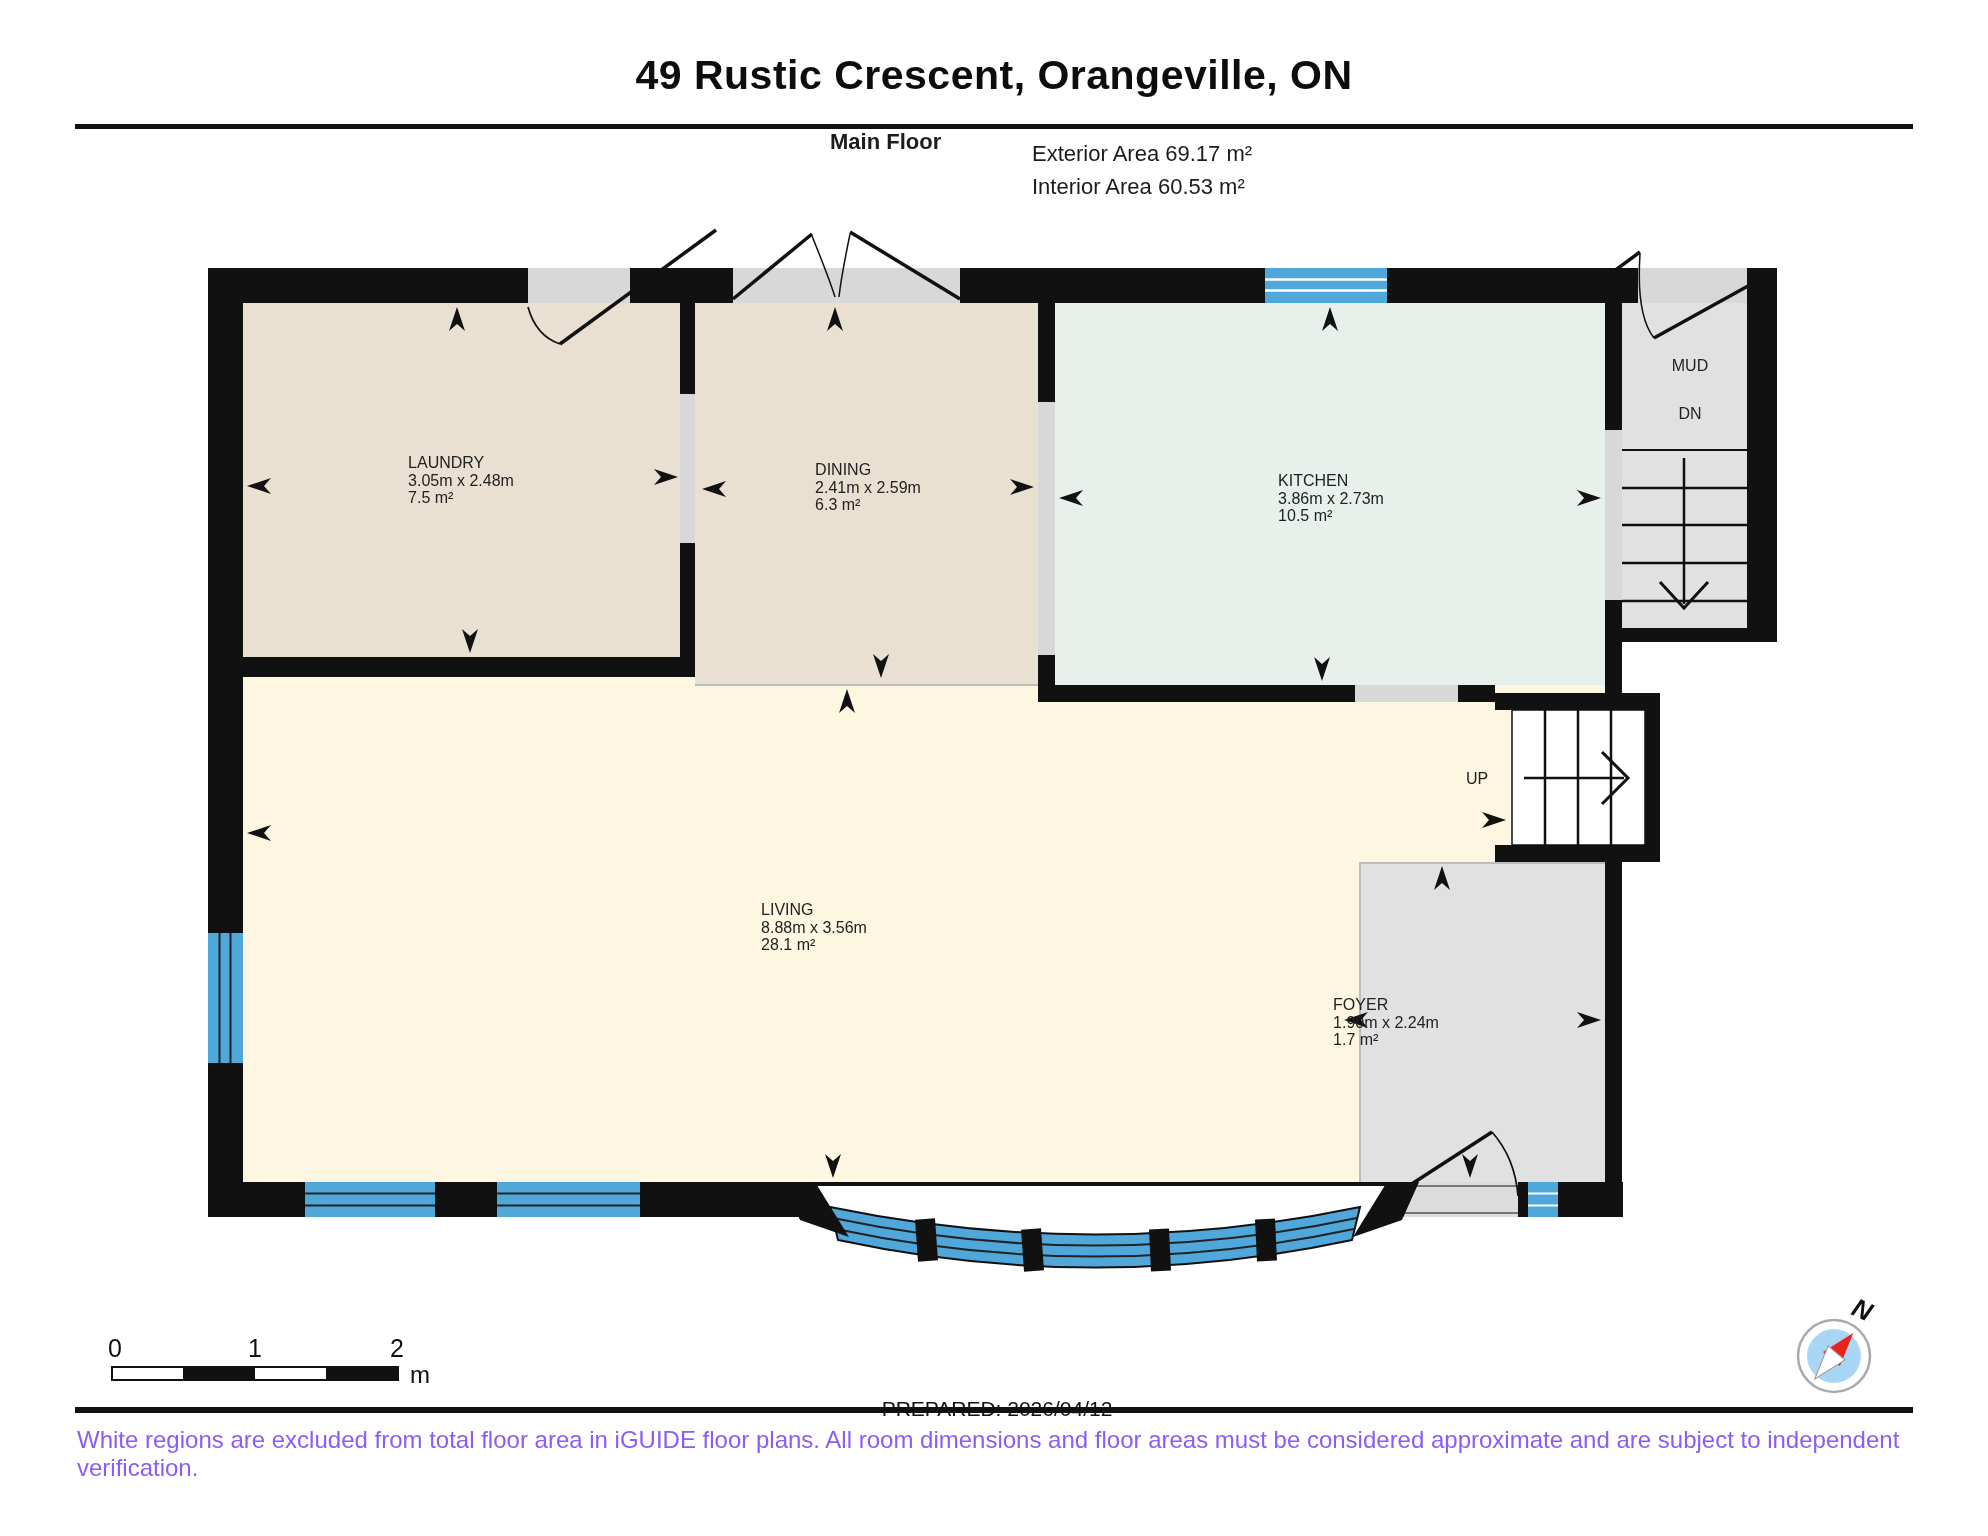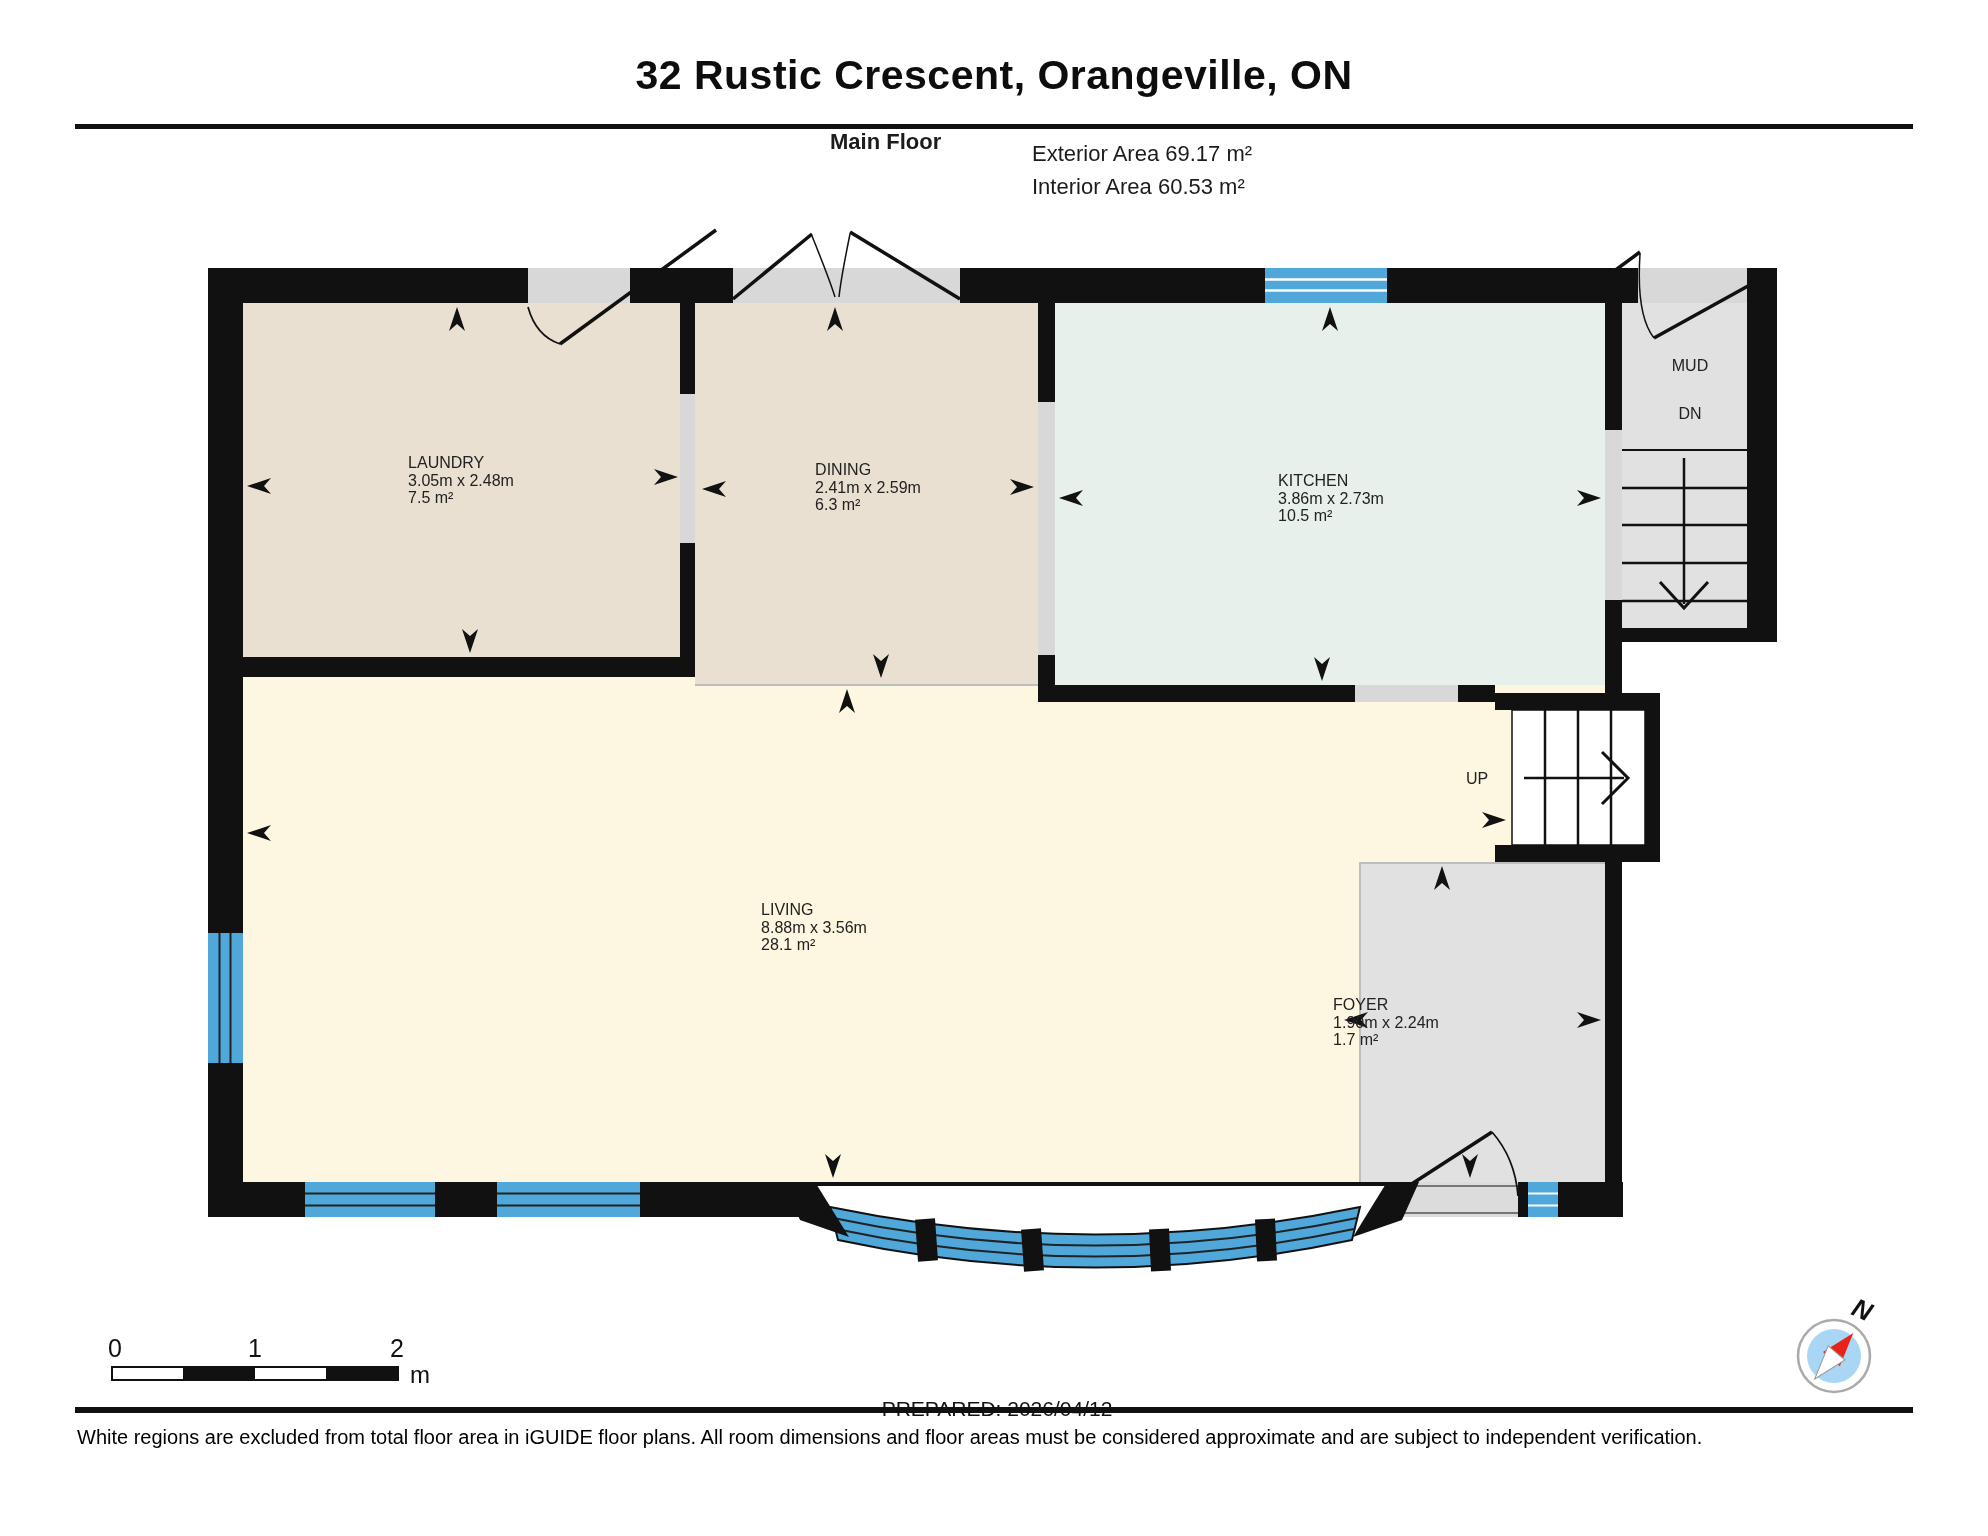--- a/index.html
+++ b/index.html
@@ -30,21 +30,21 @@
     transform:translate(-50%,-50%);white-space:nowrap;
   }
   .room-label span{display:block;}
   .small-label{
     font-size:16px;color:#222;transform:translate(-50%,-50%);white-space:nowrap;
     text-align:right;
   }
   .scale-num{font-size:25px;color:#111;transform:translateX(-50%);}
   .scale-unit{font-size:24px;color:#111;}
   .prepared{font-size:21px;color:#111;transform:translateX(-50%);margin-top:40px;}
-  .disclaimer{font-size:20px;color:#000000;}
+  .disclaimer{font-size:24px;color:#8b5cf6;}
   .north-label{
     font-size:26px;font-style:italic;font-weight:bold;color:#111;
     transform:translate(-50%,-50%) rotate(24deg);
   }
   svg{display:block;}
 </style>
 </head>
 <body>
 
 <div class="page">
@@ -221,21 +221,21 @@
     <g>
       <circle cx="1834" cy="1356" r="36" fill="#ffffff" stroke="#aaaaaa" stroke-width="2.5"></circle>
       <circle cx="1834" cy="1356" r="27" style="fill:var(--compass-blue)"></circle>
       <g transform="rotate(40 1834 1356)">
         <polygon points="1834,1326 1845,1360 1823,1360" style="fill:var(--needle-red)"></polygon>
         <polygon points="1834,1386 1845,1352 1823,1352" fill="#ffffff" stroke="#999" stroke-width="1"></polygon>
       </g>
     </g>
   </svg>
 
-  <div class="abs page-title">32 Rustic Crescent, Orangeville, ON</div>
+  <div class="abs page-title">49 Rustic Crescent, Orangeville, ON</div>
 
   <div class="abs hdr-label hdr-bold" style="left:830px;top:129px;width:180px;">Main Floor</div>
   <div class="abs hdr-label" style="left:1032px;top:141px">Exterior Area 69.17 m²</div>
   <div class="abs hdr-label" style="left:1032px;top:174px">Interior Area 60.53 m²</div>
 
   <div class="abs room-label" style="left:461px;top:480px">
     <span>LAUNDRY</span>
     <span>3.05m x 2.48m</span>
     <span>7.5 m²</span>
   </div>

